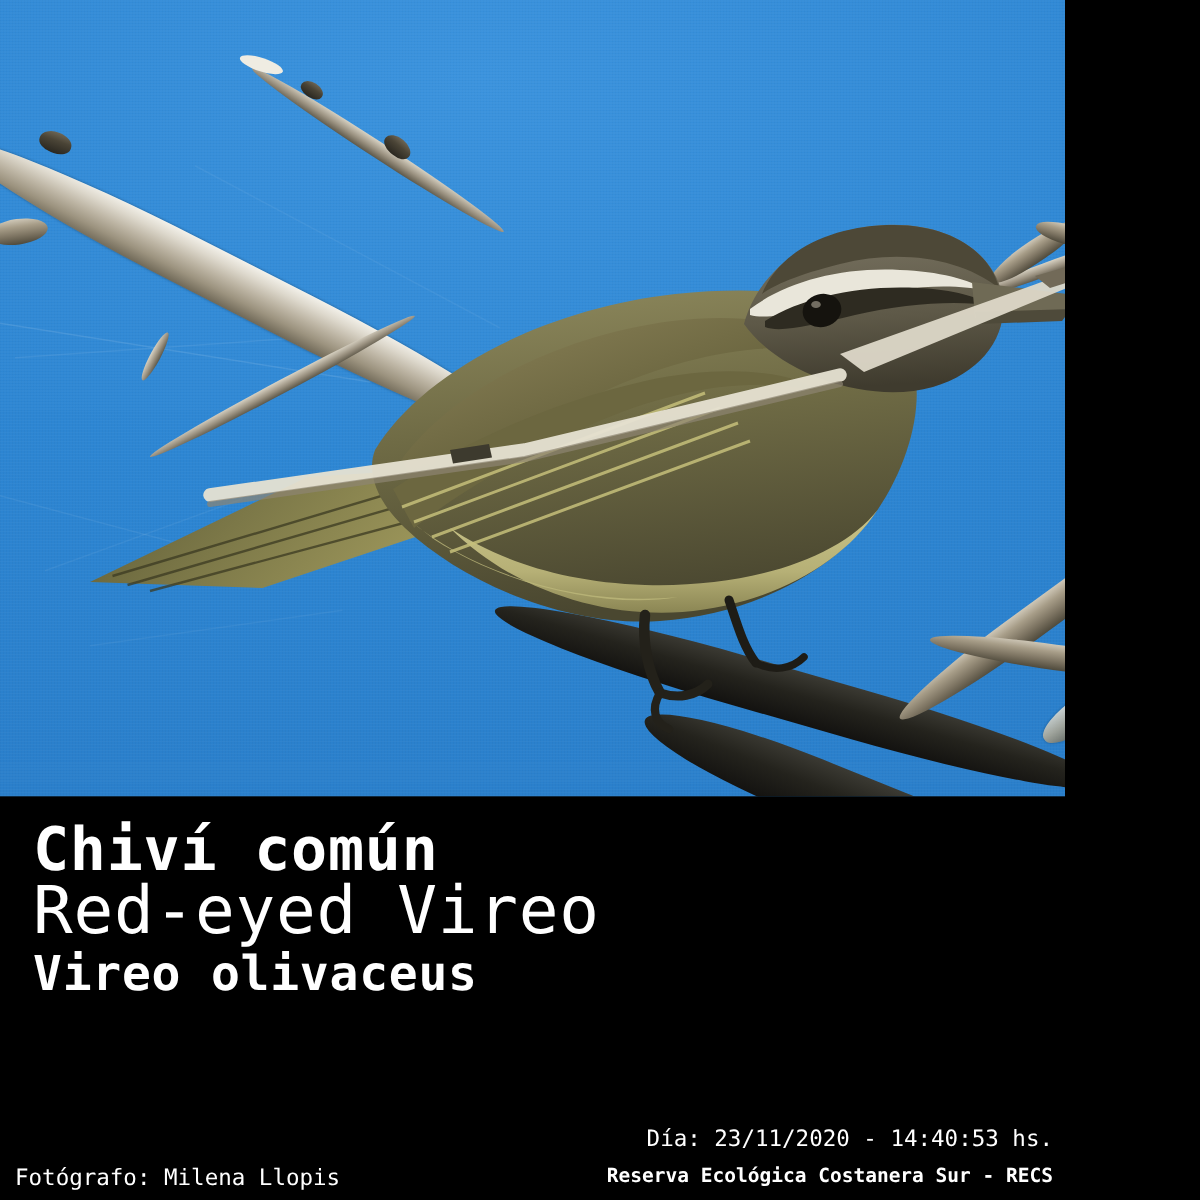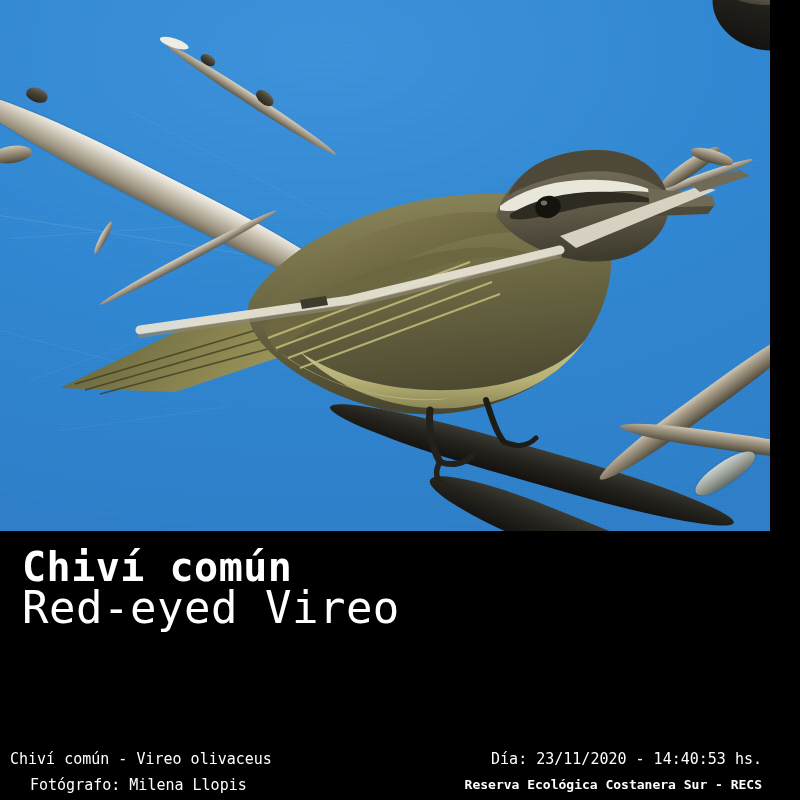--- a/index.html
+++ b/index.html
@@ -2,21 +2,21 @@
 <html><head>
 <meta charset="utf-8">
 <style>
   html, body {
     margin: 0;
     padding: 0;
     background: #000;
   }
   #card {
     position: relative;
-    width: 770px;
+    width: 710px;
     height: 800px;
     background: #000000;
     overflow: hidden;
     font-family: "DejaVu Sans Mono", monospace;
   }
 
   
   #photo {
     position: absolute;
     left: 0; top: 0;
@@ -125,21 +125,21 @@
   }
 
   .foot {
     position: absolute;
     color: #ffffff;
     white-space: pre;
     font-size: 15px;
     line-height: 20px;
   }
   .foot-l1 { left: 10px; top: 749px; font-weight: normal; }
-  .foot-l2 { left: 10px; top: 775px; font-weight: normal; margin-left: 20px; }
+  .foot-l2 { left: 10px; top: 775px; font-weight: normal; }
   .foot-r1 { right: 8px;  top: 749px; font-weight: normal; text-align: left; }
   .foot-r2 { right: 8px;  top: 775px; font-weight: bold; font-size: 13px; text-align: right; }
 </style>
 </head>
 <body>
 
 <div id="card">
 
   <div id="photo">
 
@@ -272,19 +272,19 @@
       <path d="M 140 336 L 350 306 L 560 256" stroke="#8d8572" stroke-width="4" fill="none" stroke-linecap="round" opacity=".7"></path>
       <path d="M 300 300 l 26 -4 l 2 9 l -26 4 z" fill="#3d3a2e"></path>
     </svg>
 
   </div>
 
   <div id="caption"></div>
 
   <div class="title-common">Chiví común</div>
   <div class="title-english">Red-eyed Vireo</div>
-
-  <div class="foot foot-l1">Chiví común - Vireo olivaceus</div>
+  <div class="title-latin">Vireo olivaceus</div>
+
   <div class="foot foot-l2">Fotógrafo: Milena Llopis</div>
   <div class="foot foot-r1">Día: 23/11/2020 - 14:40:53 hs.</div>
   <div class="foot foot-r2">Reserva Ecológica Costanera Sur - RECS</div>
 
 </div>
 
 </body></html>

